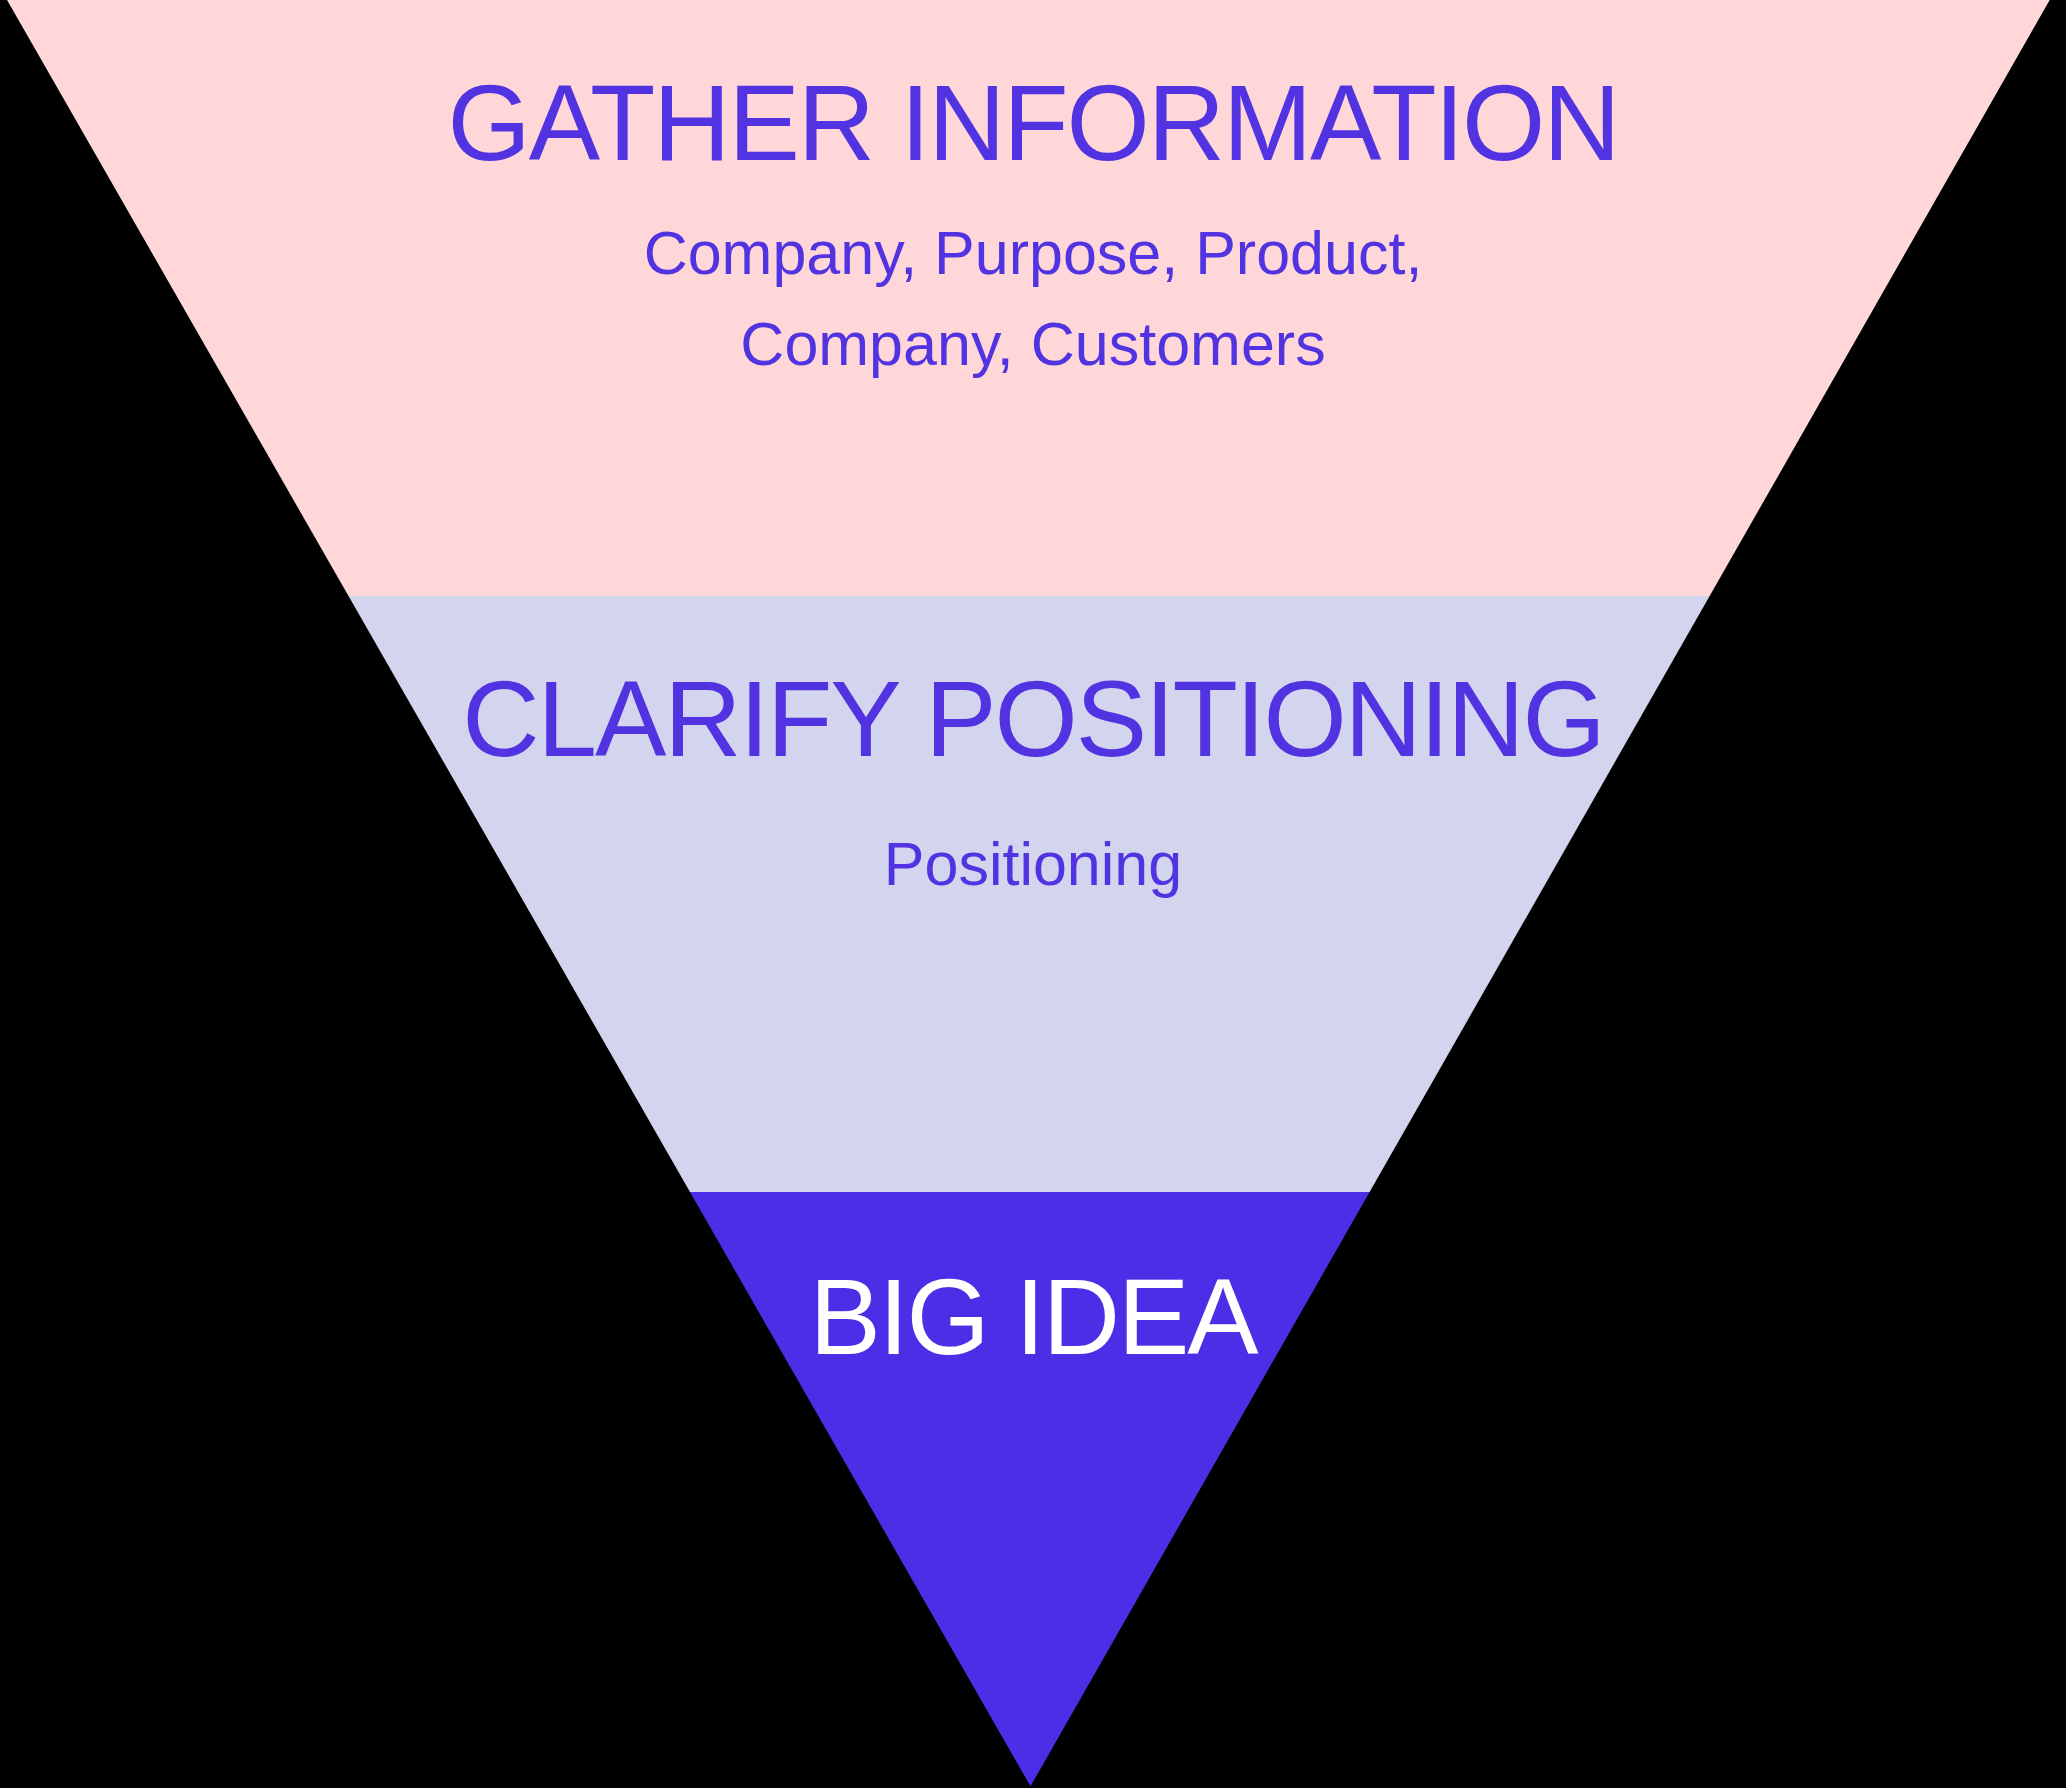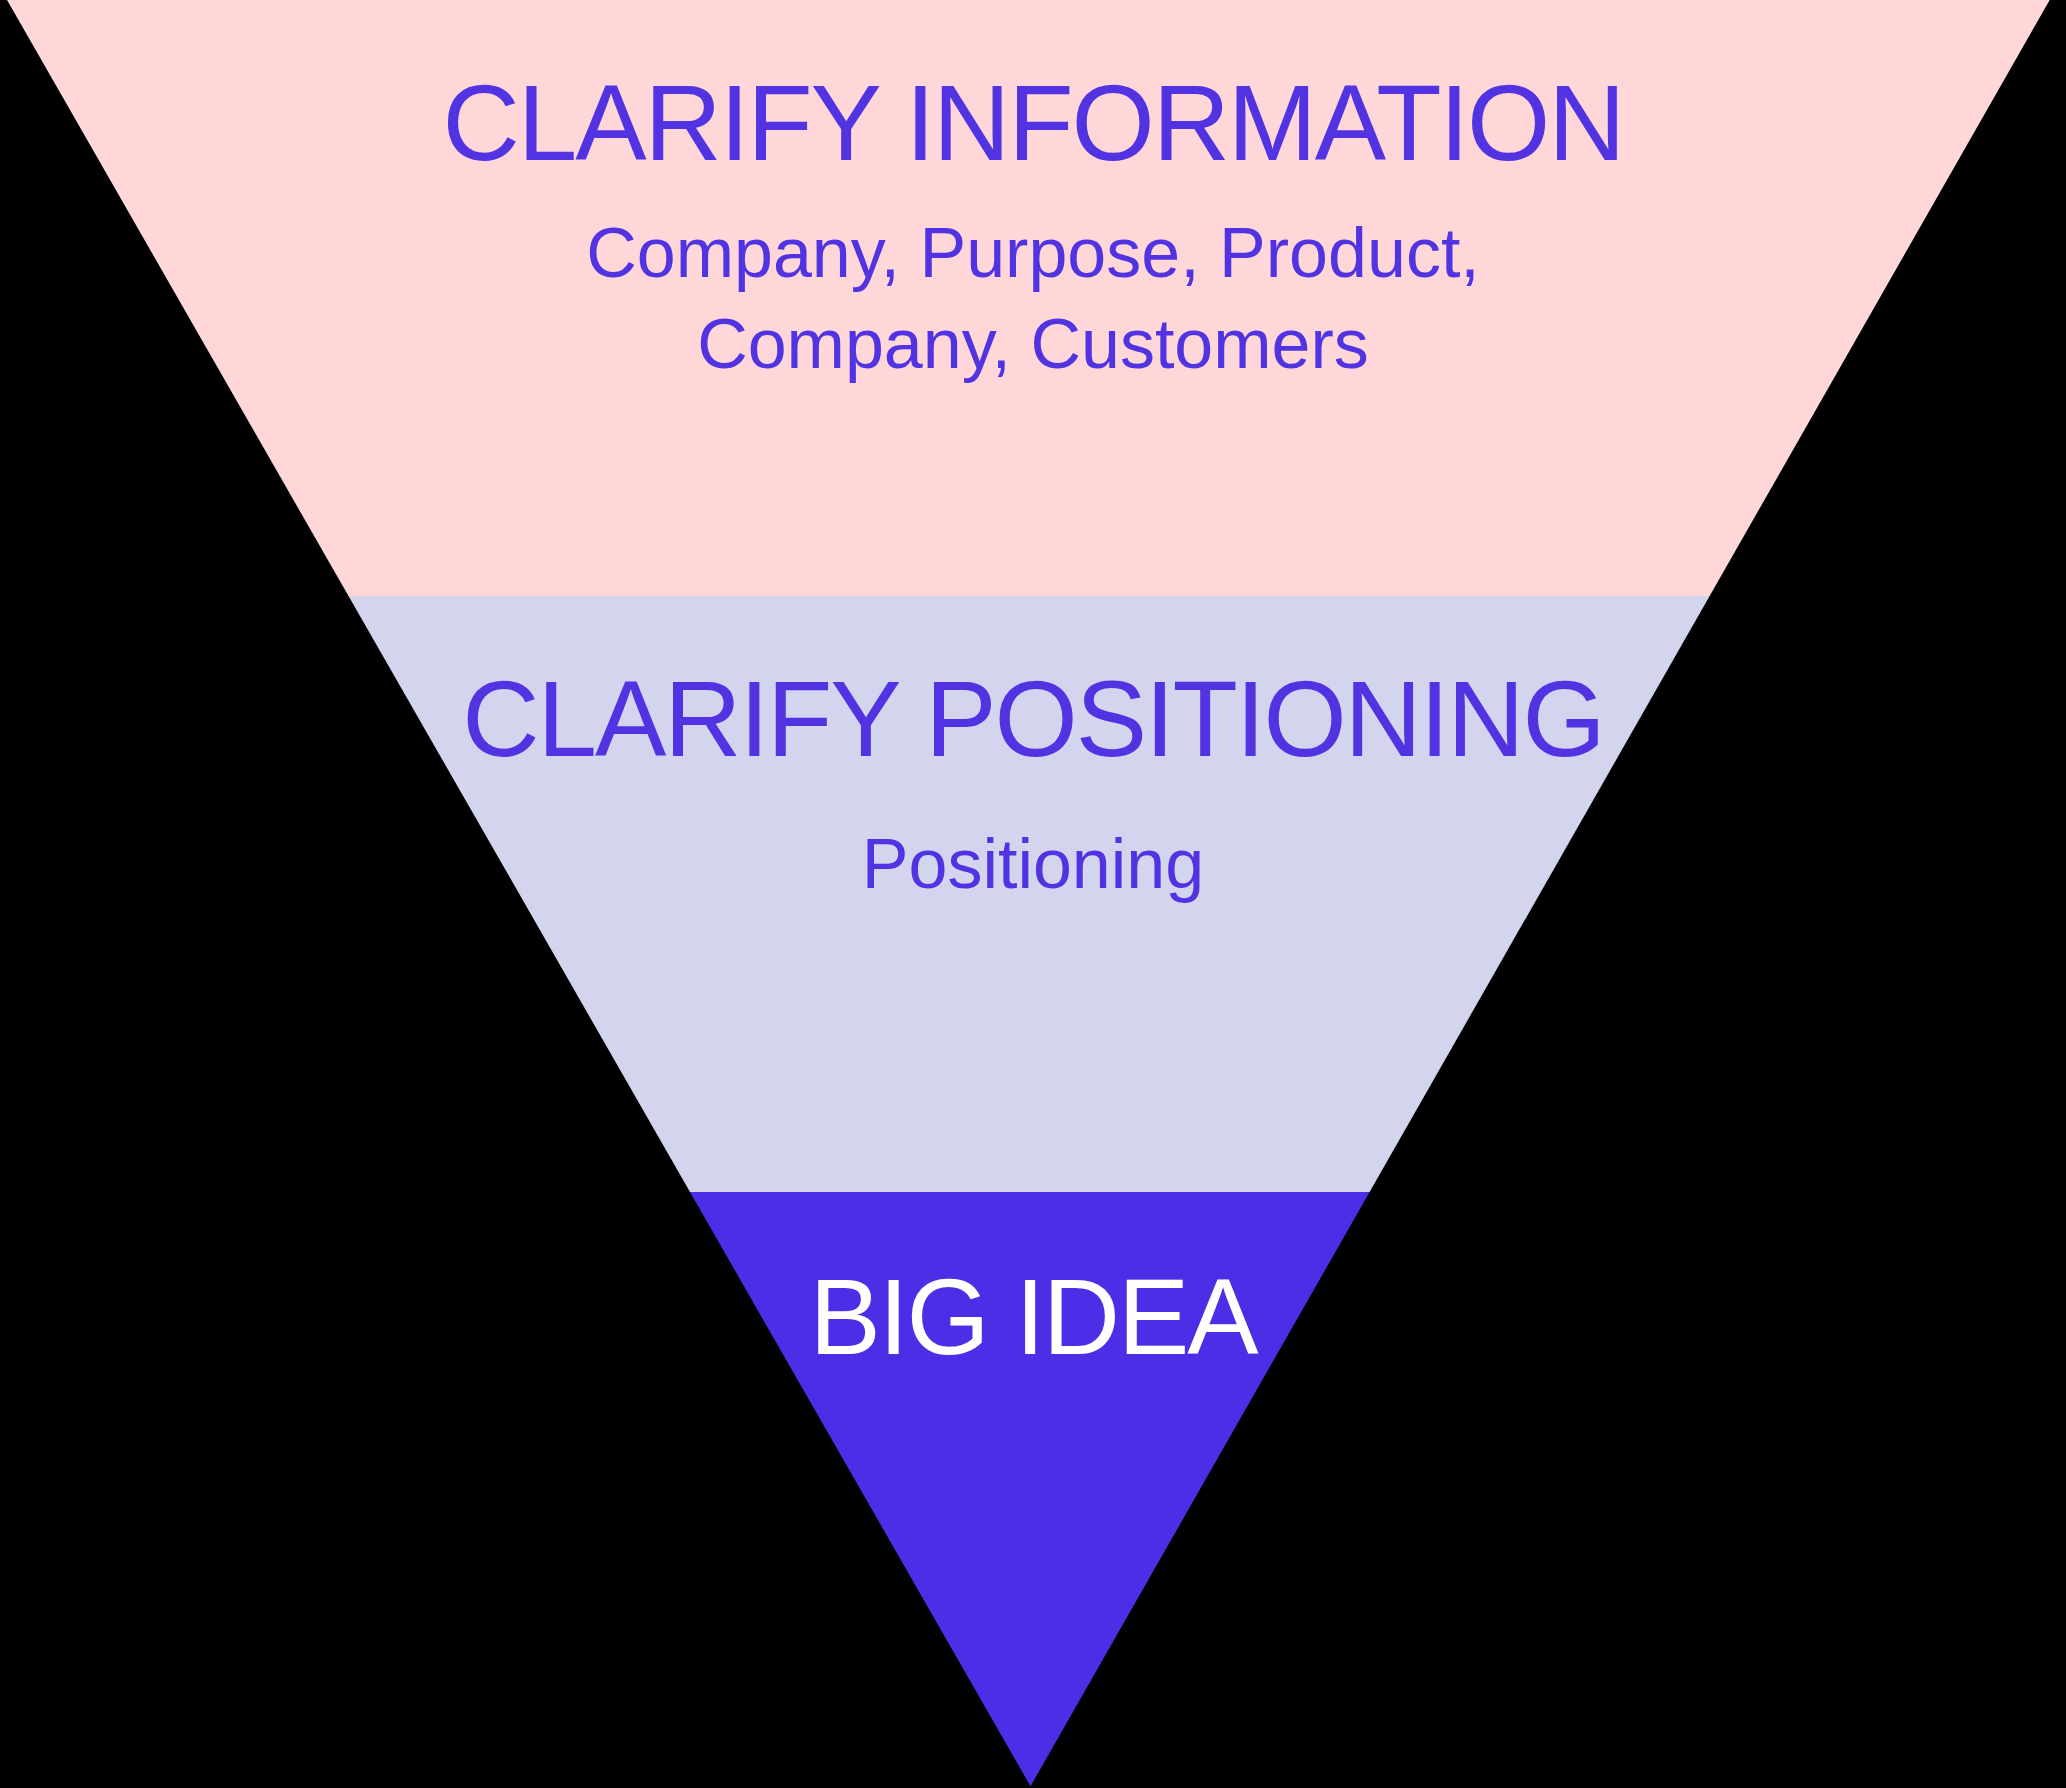--- a/index.html
+++ b/index.html
@@ -38,40 +38,40 @@
     line-height: 107px;
     font-weight: 400;
     letter-spacing: -2.1px;
     white-space: nowrap;
   }
   .band .section-subtitle {
     position: absolute;
     left: 0;
     width: 100%;
     text-align: center;
-    font-size: 70px;
+    font-size: 61px;
     line-height: 91px;
     font-weight: 400;
     letter-spacing: 0;
     white-space: nowrap;
   }
   .band-0 .section-title    { top: 70px; }
   .band-0 .section-subtitle { top: 208px; }
   .band-1 .section-title    { top: 70px; }
   .band-1 .section-subtitle { top: 223px; }
   .band-2 .section-title    { top: 72px; }
 </style>
 </head>
 <body>
 
 <div class="stage">
   <div class="funnel">
 
     <div class="band band-0" style="background-color: rgb(255, 215, 216);">
-      <div class="section-title" style="color: rgb(81, 51, 225);">CLARIFY INFORMATION</div>
+      <div class="section-title" style="color: rgb(81, 51, 225);">GATHER INFORMATION</div>
       <div class="section-subtitle" style="color: rgb(81, 51, 225);">
         <div>Company, Purpose, Product,</div>
         <div>Company, Customers</div>
       </div>
     </div>
 
     <div class="band band-1" style="background-color: rgb(211, 213, 238);">
       <div class="section-title" style="color: rgb(81, 51, 225);">CLARIFY POSITIONING</div>
       <div class="section-subtitle" style="color: rgb(81, 51, 225);">Positioning</div>
     </div>

